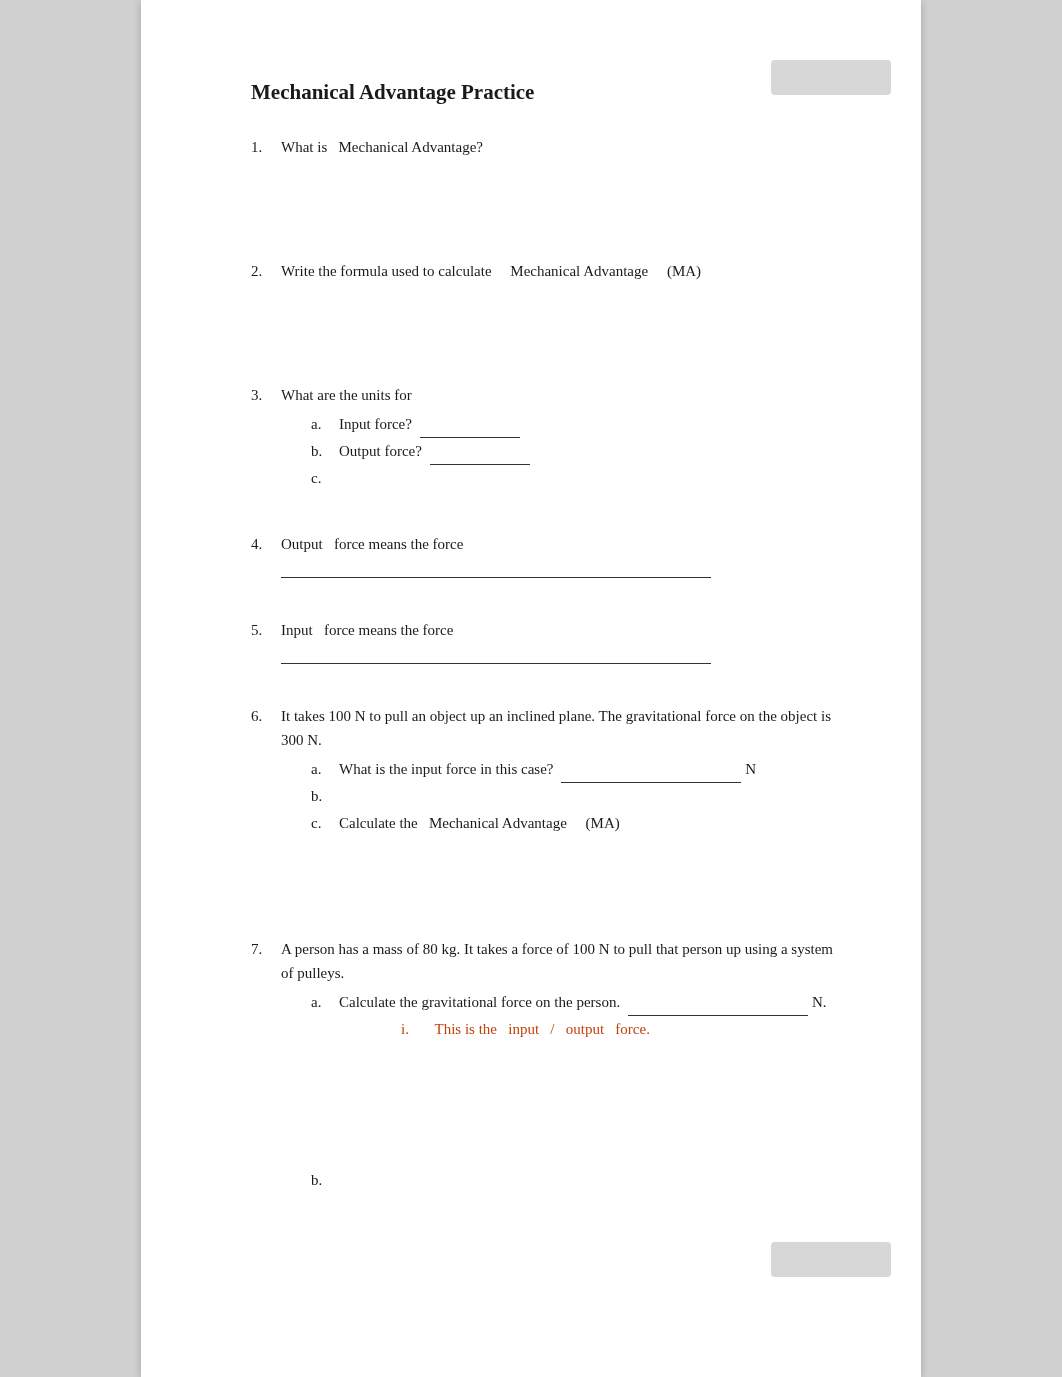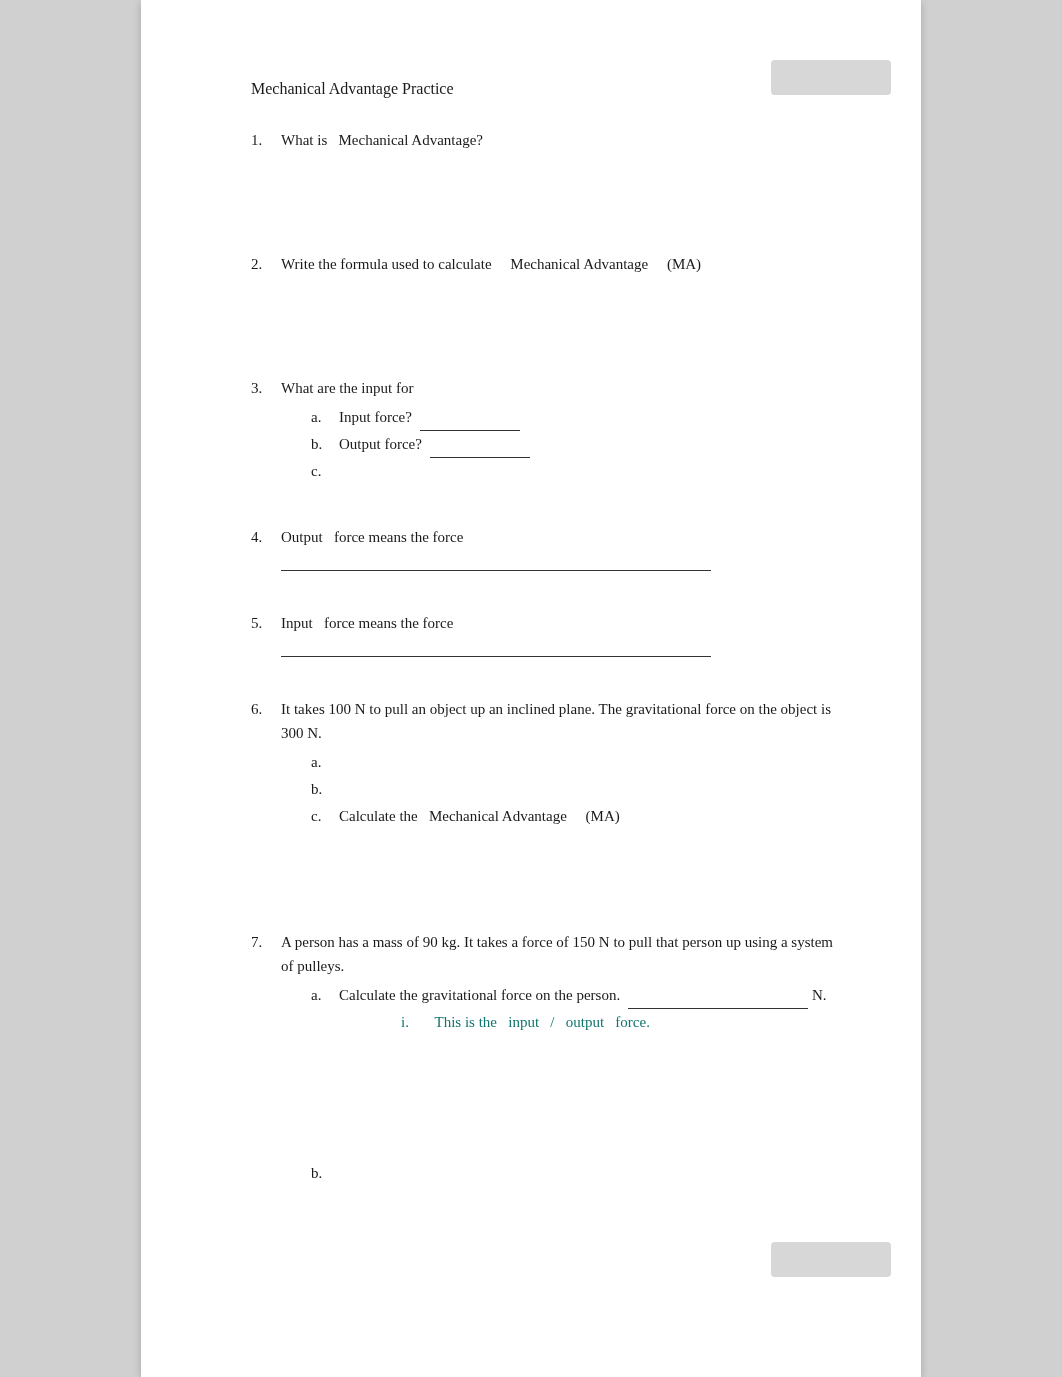--- a/index.html
+++ b/index.html
@@ -42,22 +42,22 @@
       bottom: 100px;
       right: 30px;
       width: 120px;
       height: 35px;
       background: #b0b0b0;
       border-radius: 4px;
       opacity: 0.5;
     }
 
     .page-title {
-      font-size: 16px;
-      font-weight: normal;
+      font-size: 21px;
+      font-weight: bold;
       margin-bottom: 30px;
       color: #1a1a1a;
     }
 
     .question {
       margin-bottom: 40px;
     }
 
     .question-header {
       display: flex;
@@ -138,21 +138,21 @@
     }
 
     .big-spacer {
       height: 60px;
     }
 
     .sub-sub-item {
       margin-left: 90px;
       font-size: 15px;
       line-height: 1.8;
-      color: #0f766e;
+      color: #c2410c;
     }
 
     .roman-prefix {
       min-width: 30px;
       display: inline-block;
     }
   </style>
 </head>
 <body>
 
@@ -174,21 +174,21 @@
     <div class="question-header">
       <span class="q-number">2.</span>
       <span class="q-text">Write the formula used to calculate &nbsp;&nbsp;&nbsp; Mechanical Advantage &nbsp;&nbsp;&nbsp; (MA)</span>
     </div>
     <div class="big-spacer"></div>
   </div>
 
   <div class="question">
     <div class="question-header">
       <span class="q-number">3.</span>
-      <span class="q-text">What are the input for</span>
+      <span class="q-text">What are the units for</span>
     </div>
     <div class="sub-list">
       <div class="sub-item">
         <span class="sub-letter">a.</span>
         <span>Input force? <span class="blank-short"></span></span>
       </div>
       <div class="sub-item">
         <span class="sub-letter">b.</span>
         <span>Output force? <span class="blank-short"></span></span>
       </div>
@@ -215,36 +215,37 @@
   </div>
 
   <div class="question">
     <div class="question-header">
       <span class="q-number">6.</span>
       <span class="q-text">It takes 100 N to pull an object up an inclined plane. The gravitational force on the object is 300 N.</span>
     </div>
     <div class="sub-list">
       <div class="sub-item">
         <span class="sub-letter">a.</span>
+        <span>What is the input force in this case? <span class="blank-long"></span>N</span>
       </div>
       <div class="sub-item">
         <span class="sub-letter">b.</span>
       </div>
       <div class="sub-item">
         <span class="sub-letter">c.</span>
         <span>Calculate the &nbsp; Mechanical Advantage &nbsp;&nbsp;&nbsp; (MA)</span>
       </div>
     </div>
     <div class="big-spacer"></div>
   </div>
 
   <div class="question">
     <div class="question-header">
       <span class="q-number">7.</span>
-      <span class="q-text">A person has a mass of 90 kg. It takes a force of 150 N to pull that person up using a system of pulleys.</span>
+      <span class="q-text">A person has a mass of 80 kg. It takes a force of 100 N to pull that person up using a system of pulleys.</span>
     </div>
     <div class="sub-list">
       <div>
         <div class="sub-item">
           <span class="sub-letter">a.</span>
           <span>Calculate the gravitational force on the person. <span class="blank-long"></span>N.</span>
         </div>
         <div class="sub-sub-item">
           <span class="roman-prefix">i.</span>
           <span>This is the &nbsp; input &nbsp; / &nbsp; output &nbsp; force.</span>

